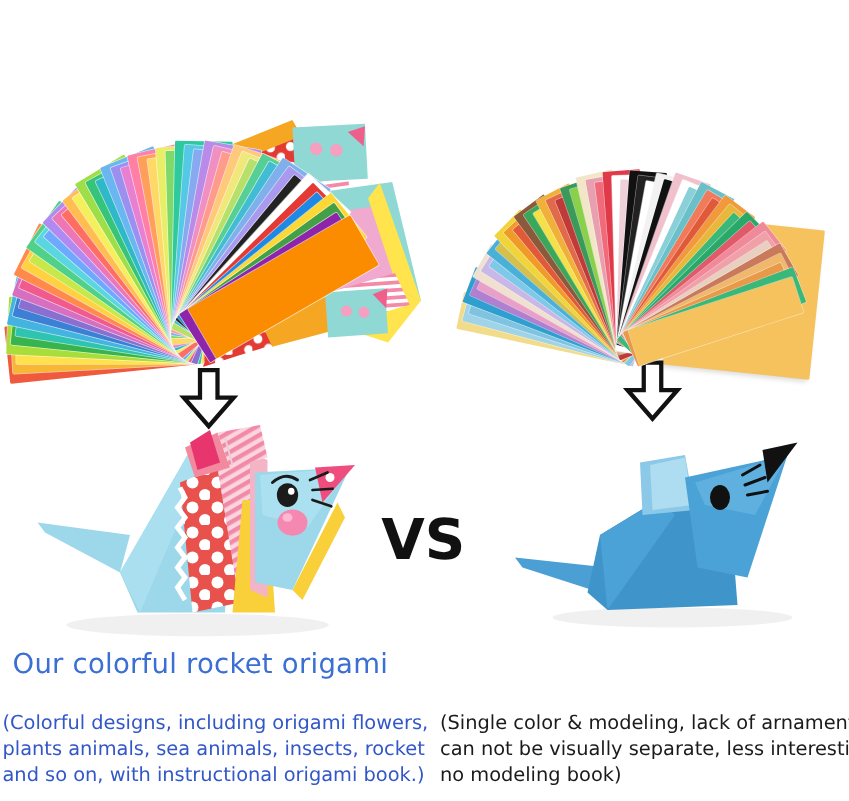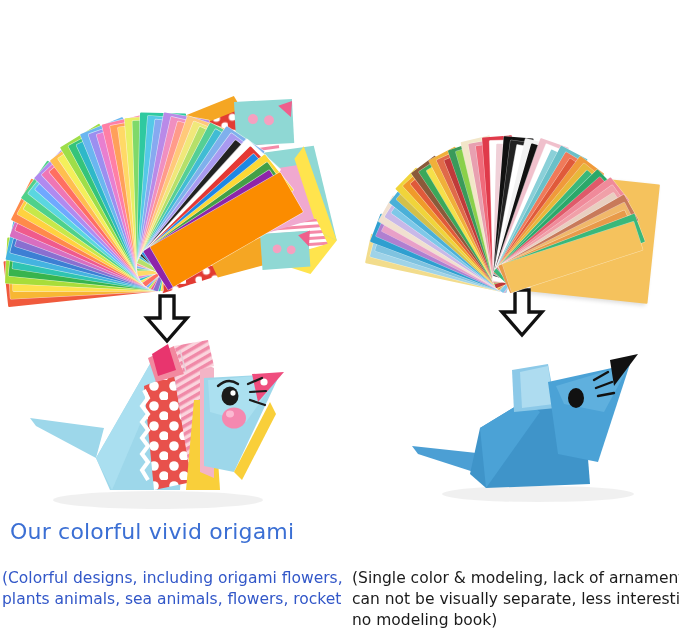--- a/index.html
+++ b/index.html
@@ -353,26 +353,28 @@
 
     <polygon points="202,18 230,12 206,44" fill="#111111"></polygon>
 
     <ellipse cx="168" cy="56" rx="8" ry="10" fill="#111111"></ellipse>
 
     <path d="M186 38 l14 -8" fill="none" stroke="#111111" stroke-width="2.4" stroke-linecap="round"></path>
     <path d="M188 46 l16 -6" fill="none" stroke="#111111" stroke-width="2.4" stroke-linecap="round"></path>
     <path d="M190 54 l16 -3" fill="none" stroke="#111111" stroke-width="2.4" stroke-linecap="round"></path>
   </svg>
 
-
-  <div class="cap-head" id="left-heading">Our colorful vivid origami</div>
+  <div id="vs-label">VS</div>
+
+  <div class="cap-head" id="left-heading">Our colorful rocket origami</div>
 
   <div class="cap-body" id="left-body">
     <div>(Colorful designs, including origami flowers,</div>
-    <div>plants animals, sea animals, flowers, rocket</div>
+    <div>plants animals, sea animals, insects, rocket</div>
+    <div>and so on, with instructional origami book.)</div>
   </div>
 
 
   <div class="cap-body" id="right-body">
     <div>(Single color &amp; modeling, lack of arnamental,</div>
     <div>can not be visually separate, less interesting,</div>
     <div>no modeling book)</div>
   </div>
 
 </div>

